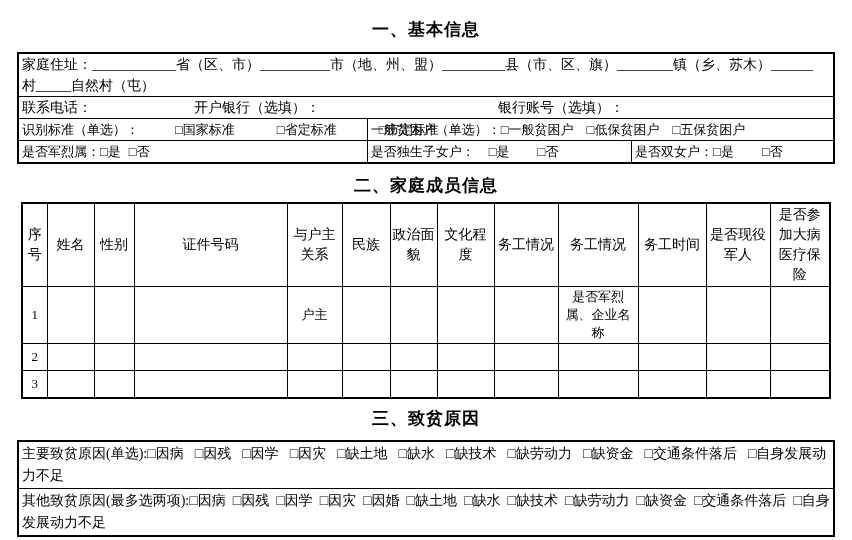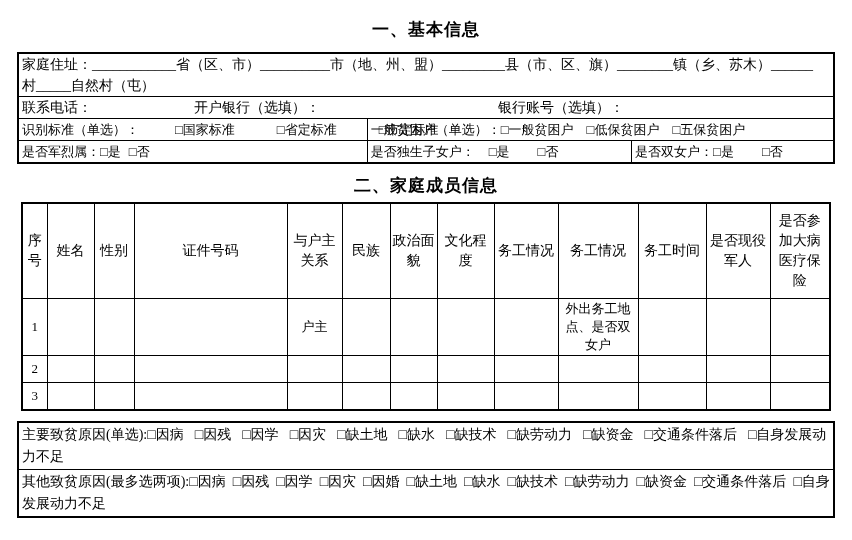--- a/index.html
+++ b/index.html
@@ -42,21 +42,21 @@
   .r3 .cell-attr .opt      { margin-right: 13px; }
   .r4 .cell-military .opt  { margin-right: 8px; }
   .r4 .cell-onlychild .opt { margin-right: 28px; }
   .r4 .cell-onlychild .opts { margin-left: 14px; }
   .r4 .cell-twodaughter .opt { margin-right: 28px; }
 
   
   .t-mem { width: 808px; margin: 5px auto 0; border: 2px solid #000; }
   .t-mem th {
     font-weight: normal; font-size: 14px; line-height: 20px;
-    text-align: center; vertical-align: middle; padding: 7px 2px;
+    text-align: center; vertical-align: middle; padding: 1px 2px;
   }
   .t-mem td {
     font-size: 13px; line-height: 18px;
     text-align: center; vertical-align: middle; padding: 1px 2px;
     overflow: hidden;
   }
   .t-mem .hr  { height: 66px; }
   .t-mem .mr1 { height: 41px; }
   .t-mem .mr2, .t-mem .mr3 { height: 27px; }
 
@@ -152,21 +152,21 @@
     <tr class="mr1">
           <td>1</td>
           <td></td>
           <td></td>
           <td></td>
           <td>户主</td>
           <td></td>
           <td></td>
           <td></td>
           <td></td>
-          <td>外出务工地点、是否双女户</td>
+          <td>是否军烈属、企业名称</td>
           <td></td>
           <td></td>
           <td></td>
         </tr>
     <tr class="mr2">
           <td>2</td>
           <td></td>
           <td></td>
           <td></td>
           <td></td>
@@ -190,20 +190,21 @@
           <td></td>
           <td></td>
           <td></td>
           <td></td>
           <td></td>
           <td></td>
         </tr>
   </tbody>
     </table>
 
+  <div class="sec-heading h-causes">三、致贫原因</div>
 
   <table class="t-causes">
     <tbody>
         <tr class="cr1">
       <td>
         <span class="cause-label">主要致贫原因(单选):</span><span class="opts"><span class="opt">□因病</span><span class="opt">□因残</span><span class="opt">□因学</span><span class="opt">□因灾</span><span class="opt">□缺土地</span><span class="opt">□缺水</span><span class="opt">□缺技术</span><span class="opt">□缺劳动力</span><span class="opt">□缺资金</span><span class="opt">□交通条件落后</span><span class="opt">□自身发展动力不足</span></span>
       </td>
     </tr>
     <tr class="cr2">
       <td>

